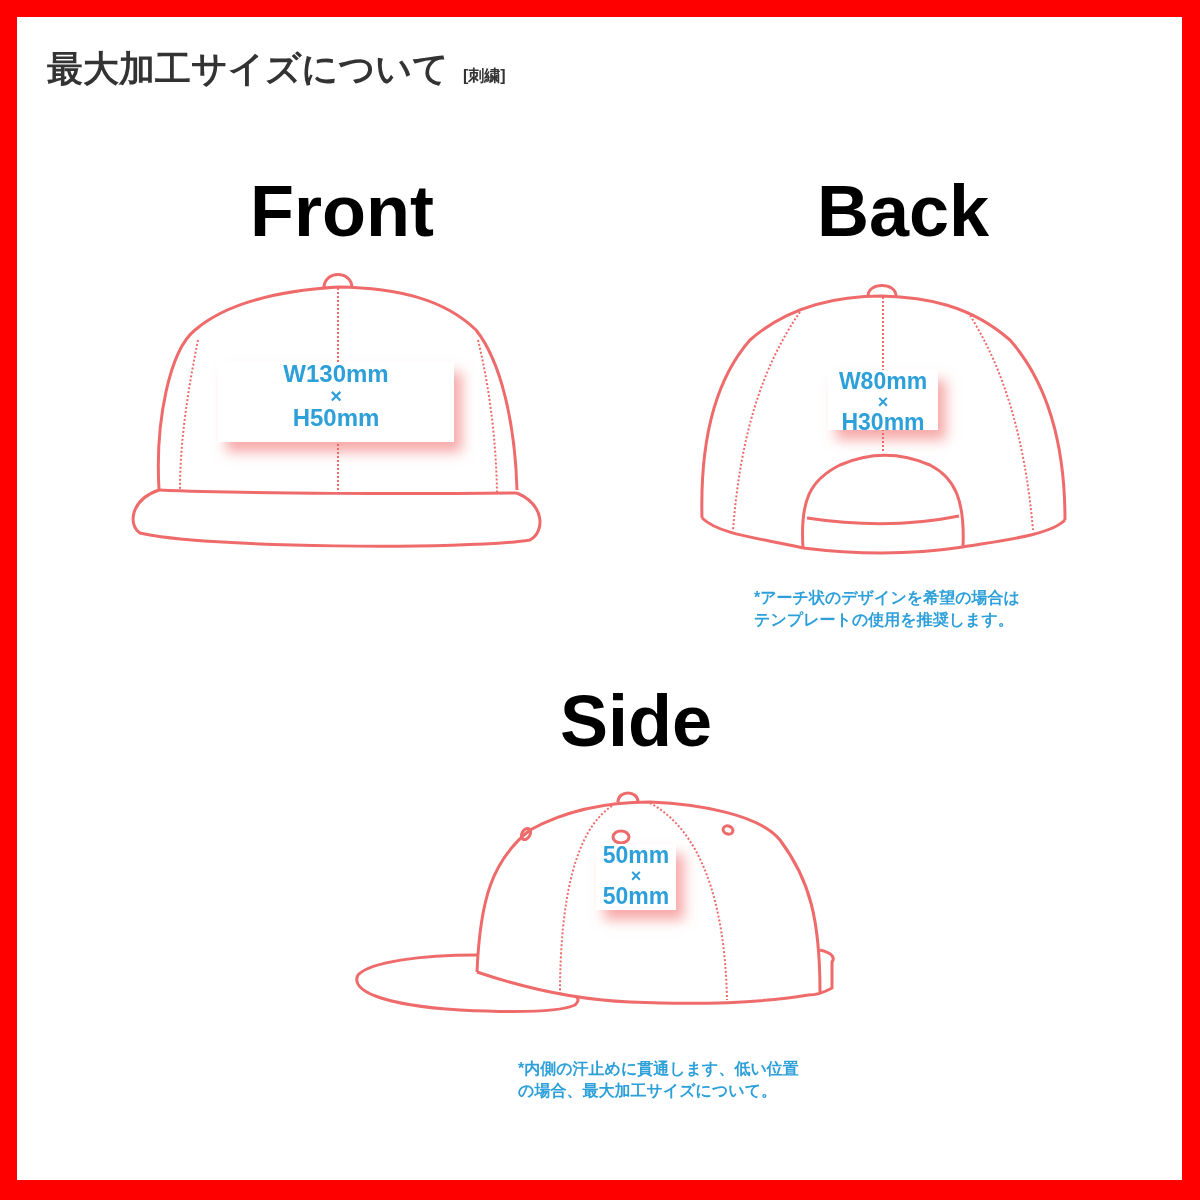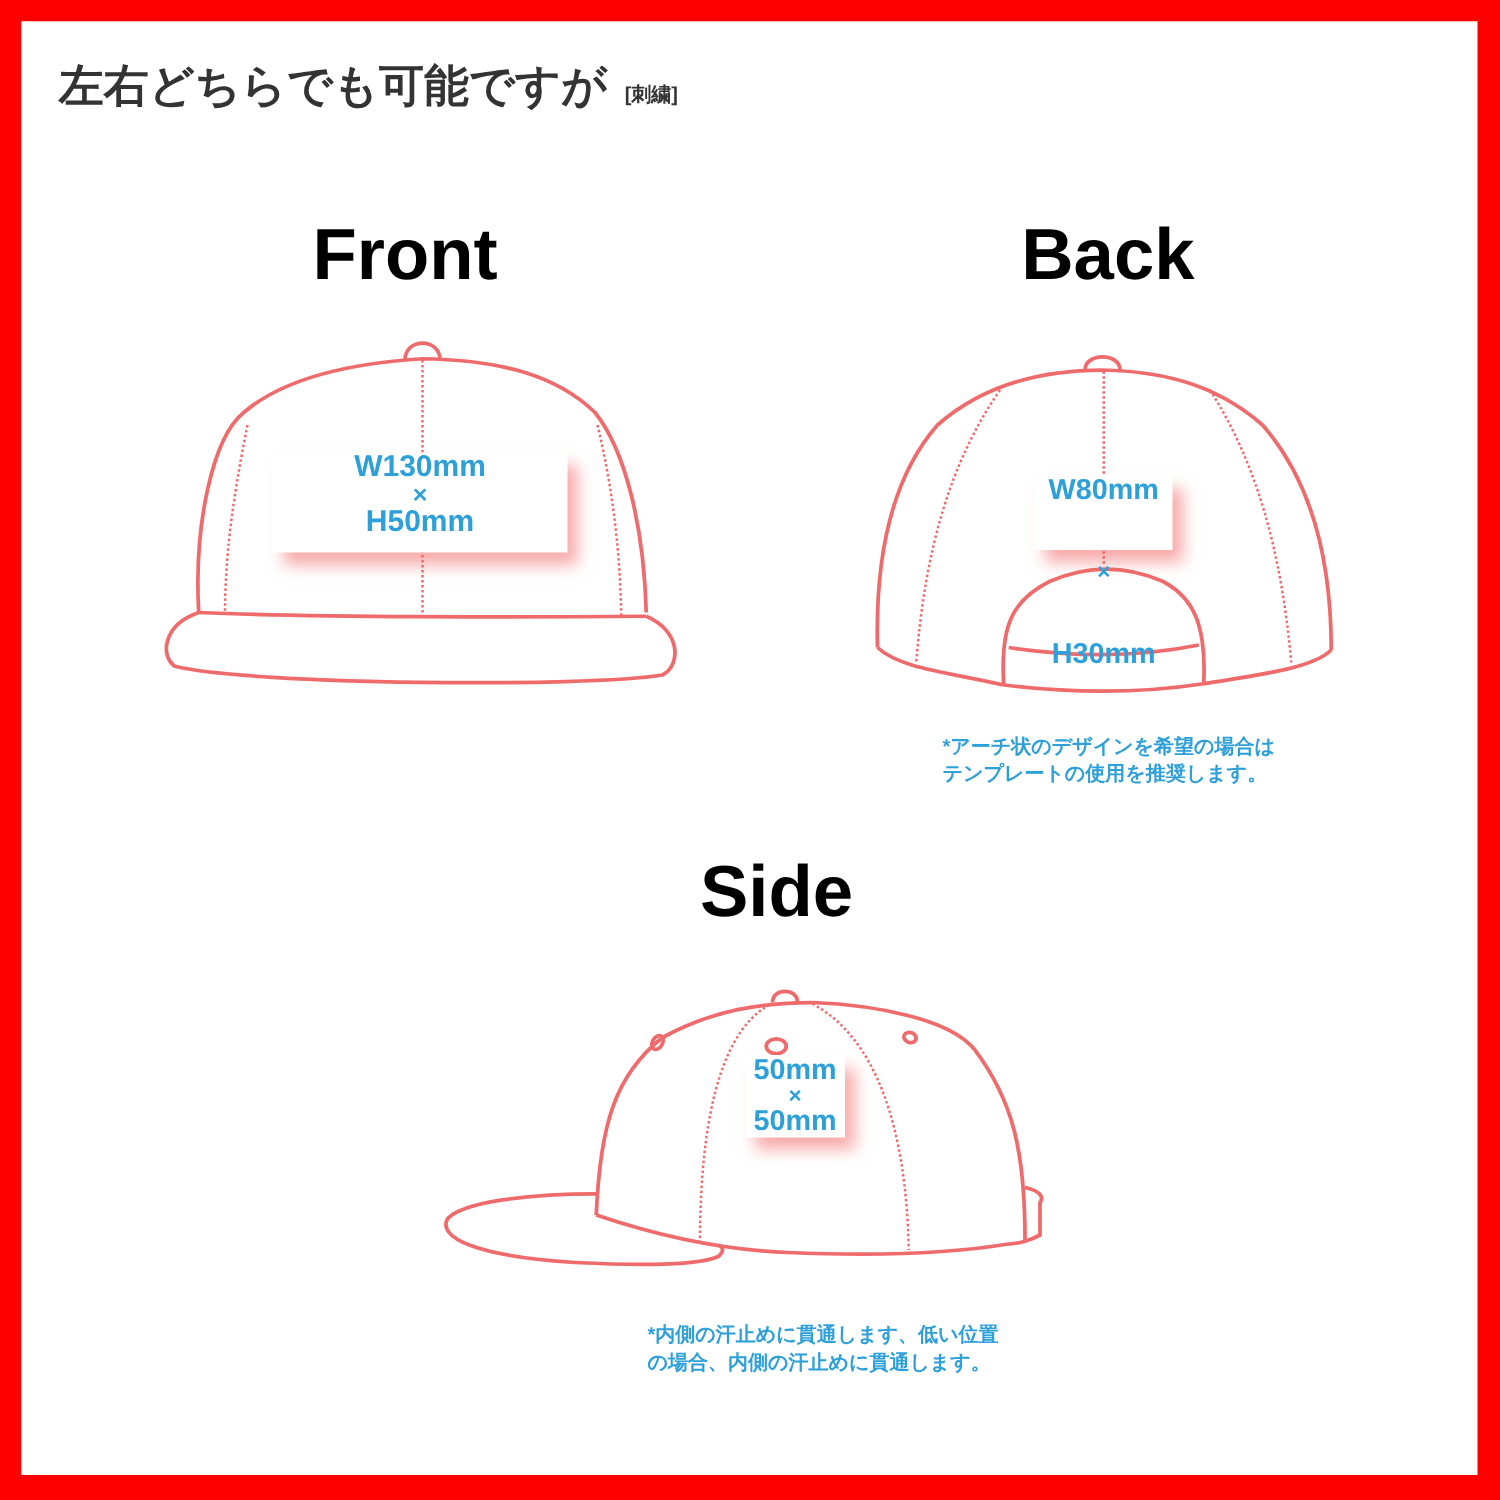--- a/index.html
+++ b/index.html
@@ -1,32 +1,32 @@
 <!DOCTYPE html>
 <html><head>
 <meta charset="utf-8">
 <style>
   html, body { margin: 0; padding: 0; }
   body { width: 1200px; height: 1200px; position: relative; overflow: hidden; background: #ff0000; font-family: "Liberation Sans", sans-serif; }
   .panel { position: absolute; left: 17px; top: 17px; width: 1165px; height: 1163px; background: #ffffff; }
   .heading { position: absolute; left: 30px; top: 28px; font-size: 36px; font-weight: bold; color: #333333; letter-spacing: 0px; white-space: nowrap; }
   .heading .sub { font-size: 16px; margin-left: 14px; }
-  .view-title { position: absolute; font-weight: bold; font-size: 58px; color: #000; white-space: nowrap; }
+  .view-title { position: absolute; font-weight: bold; font-size: 72px; color: #000; white-space: nowrap; }
   svg.cap { position: absolute; overflow: visible; }
   .dim-box { position: absolute; background: #fff; box-shadow: 8px 10px 12px rgba(240,100,100,0.55); display: flex; flex-direction: column; align-items: center; justify-content: flex-start; color: #2d9fd9; font-weight: bold; line-height: 1.0; }
   .dim-box span { display: block; }
   .note { position: absolute; color: #2d9fd9; font-weight: bold; font-size: 16px; line-height: 22px; white-space: nowrap; }
 </style>
 </head>
 <body>
 
 <div class="panel"></div>
 
 <div class="heading" style="left:47px;top:45px;">
-  <span>左右どちらでも可能ですが</span><span class="sub">[刺繍]</span>
+  <span>最大加工サイズについて</span><span class="sub">[刺繍]</span>
 </div>
 
 <div class="view-title" style="left:250px;top:170px;">Front</div>
 <svg class="cap" style="left:0;top:0;" width="1200" height="1200" viewBox="0 0 1200 1200">
   <g fill="none" stroke="#ef6b6b" stroke-width="3">
 
     <path d="M324,288 C324,270 352,270 352,288"></path>
 
     <path d="M159,490 C155,420 170,350 195,330 C230,300 290,290 338,287 C400,288 445,300 476,330 C500,360 515,420 517,490"></path>
 
@@ -56,21 +56,21 @@
     <path d="M803,548 C800,500 810,480 840,465 C870,452 900,452 930,465 C955,478 965,500 963,547"></path>
     <path d="M807,518 C860,526 910,526 959,516"></path>
     <path d="M803,548 C860,555 910,555 963,547"></path>
   </g>
   <g fill="none" stroke="#ef6b6b" stroke-width="2" stroke-dasharray="2,2">
     <line x1="883" y1="297" x2="883" y2="453"></line>
     <path d="M800,312 C760,370 740,440 733,530"></path>
     <path d="M968,312 C1005,370 1025,440 1033,530"></path>
   </g>
 </svg>
-<div class="dim-box" style="left:828px;top:380px;width:110px;height:60px;font-size:23px;gap:45px;">
+<div class="dim-box" style="left:828px;top:370px;width:110px;height:60px;font-size:23px;">
   <span>W80mm</span>
   <span style="font-size:18px;">×</span>
   <span>H30mm</span>
 </div>
 <div class="note" style="left:754px;top:587px;">
   <div>*アーチ状のデザインを希望の場合は</div>
   <div>テンプレートの使用を推奨します。</div>
 </div>
 
 <div class="view-title" style="left:560px;top:680px;text-align:center;">Side</div>
@@ -95,14 +95,14 @@
     <path d="M650,803 C700,830 725,900 727,1000"></path>
   </g>
 </svg>
 <div class="dim-box" style="left:596px;top:844px;width:80px;height:66px;font-size:23px;">
   <span>50mm</span>
   <span style="font-size:18px;">×</span>
   <span>50mm</span>
 </div>
 <div class="note" style="left:518px;top:1058px;">
   <div>*内側の汗止めに貫通します、低い位置</div>
-  <div>の場合、内側の汗止めに貫通します。</div>
+  <div>の場合、最大加工サイズについて。</div>
 </div>
 
 </body></html>

